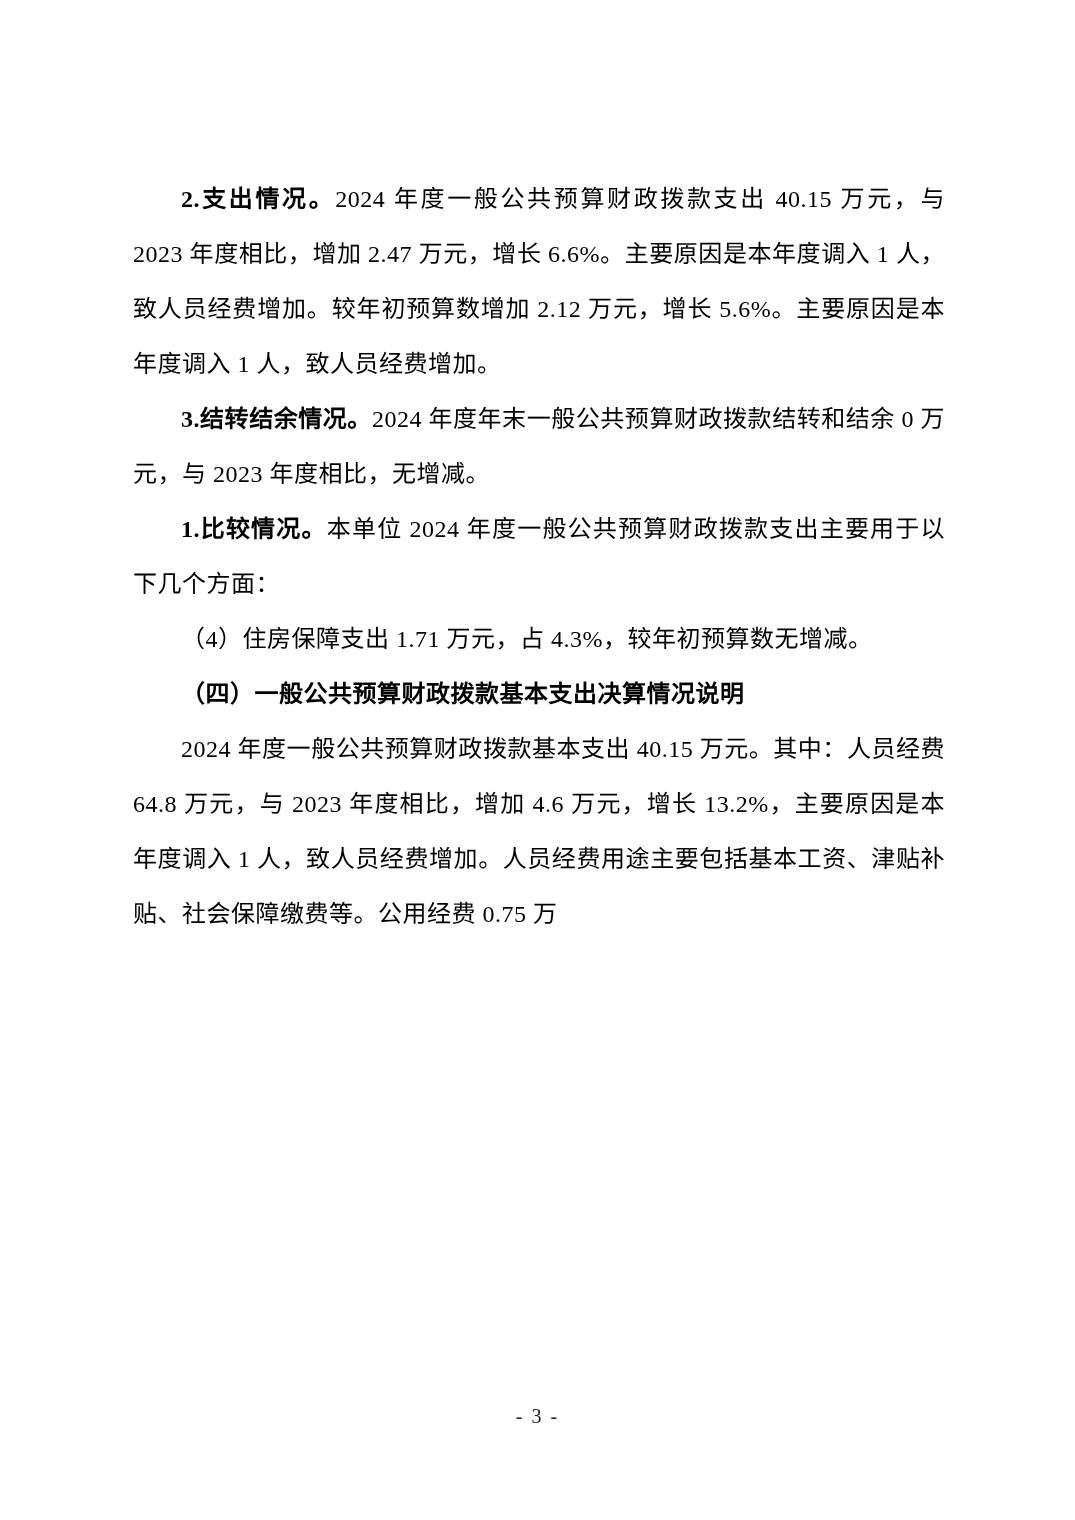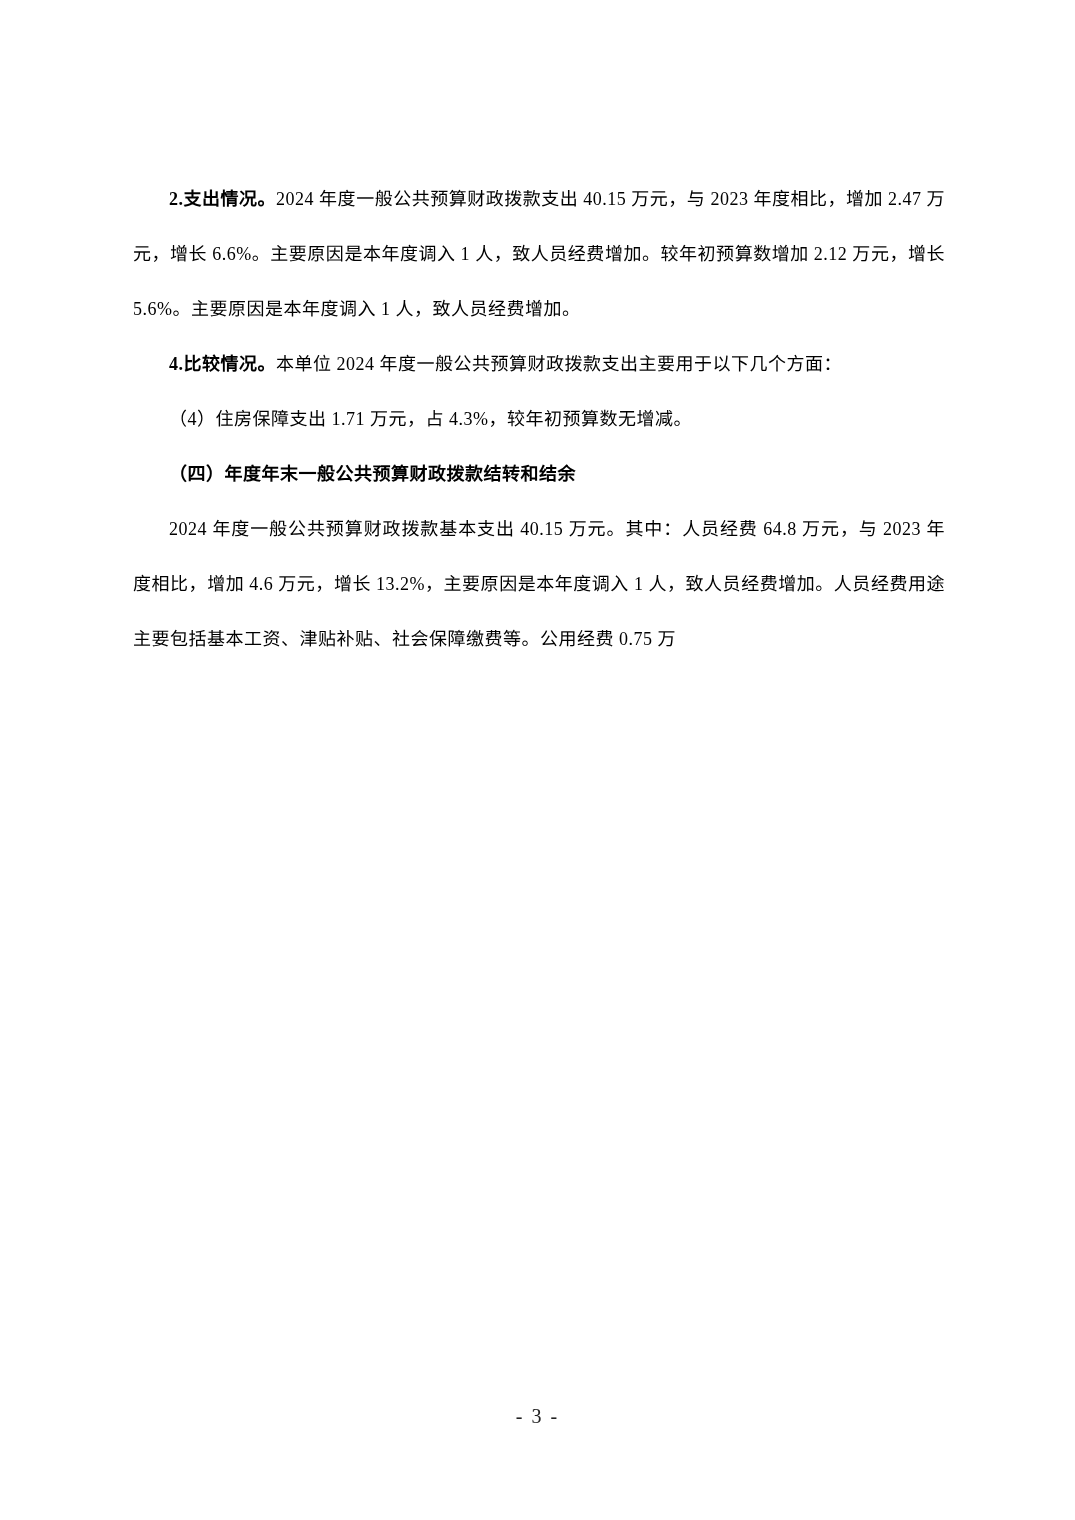--- a/index.html
+++ b/index.html
@@ -15,21 +15,21 @@
       background: #ffffff;
       color: #000000;
       font-family: "Liberation Serif", "DejaVu Serif", serif;
       overflow: hidden;
     }
     .content {
       position: absolute;
       left: 133px;
       top: 172px;
       width: 812px;
-      font-size: 18px;
+      font-size: 24px;
       line-height: 55px;
       text-align: justify;
       letter-spacing: 0.5px;
     }
     p.para {
       margin: 0;
       padding: 0;
       text-indent: 2em;
     }
     p.para .lead {
@@ -51,28 +51,29 @@
     }
   </style>
 </head>
 <body>
 
 <div class="page">
   <div class="content">
 
     <p class="para"><span class="lead">2.支出情况。</span><span>2024 年度一般公共预算财政拨款支出 40.15 万元，与 2023 年度相比，增加 2.47 万元，增长 6.6%。主要原因是本年度调入 1 人，致人员经费增加。较年初预算数增加 2.12 万元，增长 5.6%。主要原因是本年度调入 1 人，致人员经费增加。</span></p>
 
+    <p class="para"><span class="lead">3.结转结余情况。</span><span>2024 年度年末一般公共预算财政拨款结转和结余 0 万元，与 2023 年度相比，无增减。</span></p>
 
-    <p class="para"><span class="lead">4.比较情况。</span><span>本单位 2024 年度一般公共预算财政拨款支出主要用于以下几个方面：</span></p>
+    <p class="para"><span class="lead">1.比较情况。</span><span>本单位 2024 年度一般公共预算财政拨款支出主要用于以下几个方面：</span></p>
 
 
 
 
     <p class="para"><span>（4）住房保障支出 1.71 万元，占 4.3%，较年初预算数无增减。</span></p>
 
-    <p class="para heading"><span>（四）年度年末一般公共预算财政拨款结转和结余</span></p>
+    <p class="para heading"><span>（四）一般公共预算财政拨款基本支出决算情况说明</span></p>
 
     <p class="para"><span>2024 年度一般公共预算财政拨款基本支出 40.15 万元。其中：人员经费 64.8 万元，与 2023 年度相比，增加 4.6 万元，增长 13.2%，主要原因是本年度调入 1 人，致人员经费增加。人员经费用途主要包括基本工资、津贴补贴、社会保障缴费等。公用经费 0.75 万</span></p>
 
   </div>
 
   <div class="footer">- 3 -</div>
 </div>
 
 </body></html>

